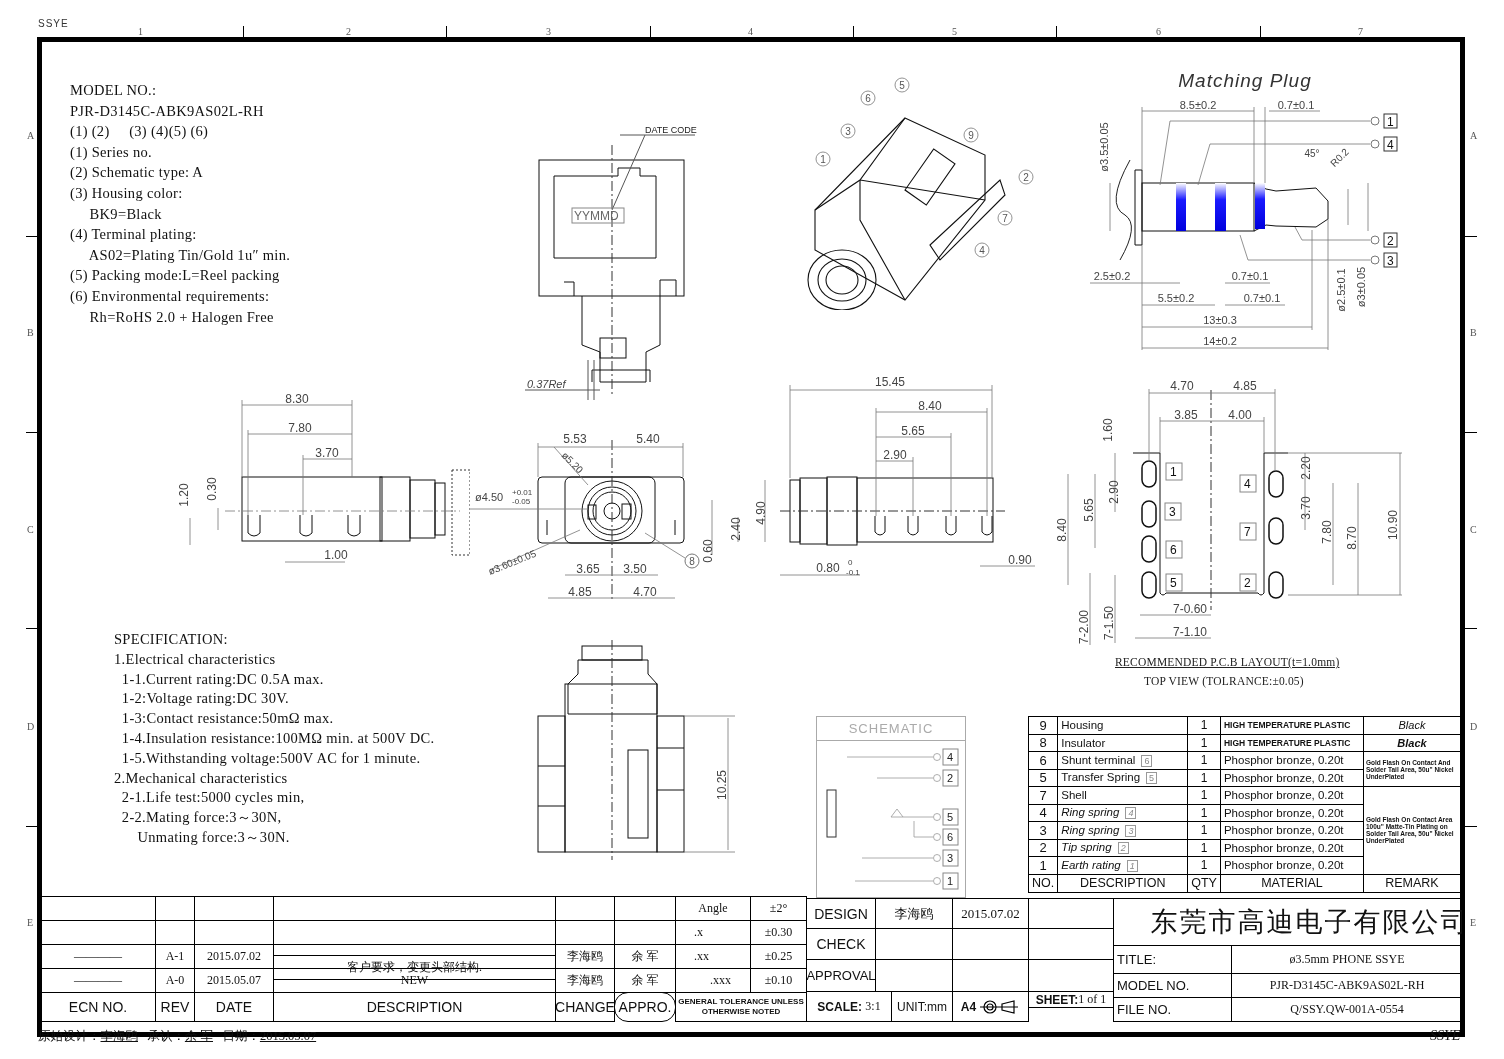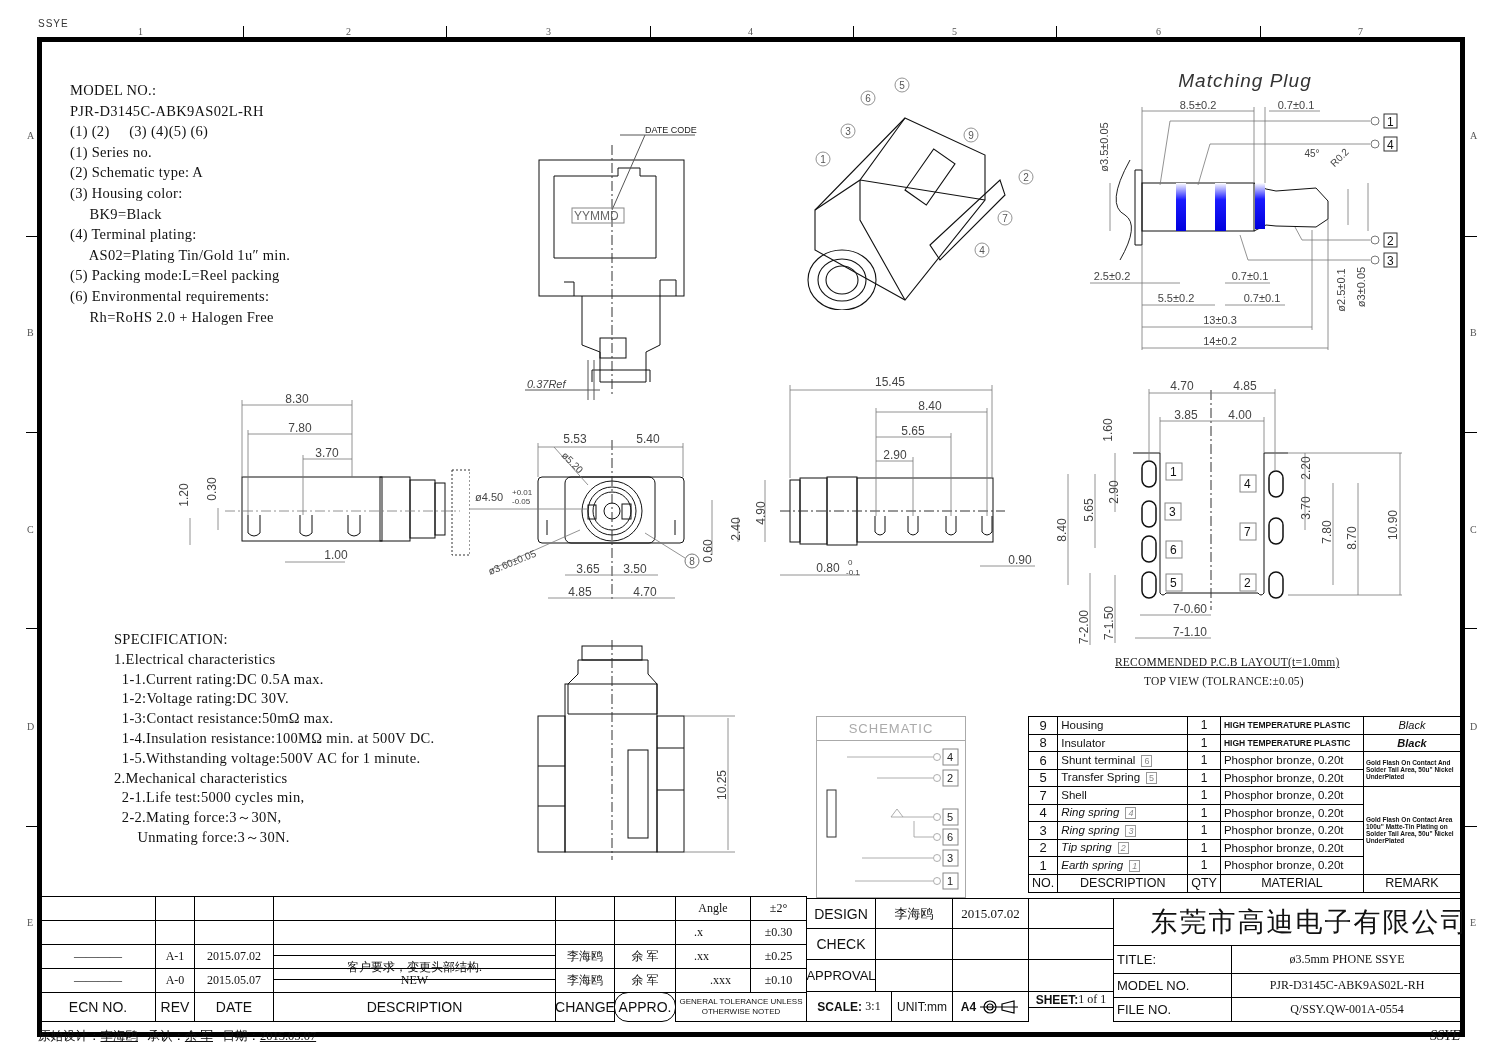--- a/index.html
+++ b/index.html
@@ -535,21 +535,21 @@
     <td class="mat">Phosphor bronze, 0.20t</td>
   </tr>
   <tr>
     <td class="no">2</td>
     <td class="desc ital"><span>Tip spring</span><span class="boxnum">2</span></td>
     <td class="qty">1</td>
     <td class="mat">Phosphor bronze, 0.20t</td>
   </tr>
   <tr>
     <td class="no">1</td>
-    <td class="desc ital"><span>Earth spring</span><span class="boxnum">1</span></td>
+    <td class="desc ital"><span>Earth rating</span><span class="boxnum">1</span></td>
     <td class="qty">1</td>
     <td class="mat">Phosphor bronze, 0.20t</td>
   </tr>
   <tr class="hdr">
     <td>NO.</td>
     <td>DESCRIPTION</td>
     <td>QTY</td>
     <td>MATERIAL</td>
     <td>REMARK</td>
   </tr>
@@ -597,21 +597,21 @@
 
 <div>
   <div class="cell serif" style="left:675px;top:896px;width:76px;height:25px;font-size:12px;">Angle</div>
   <div class="cell serif" style="left:750px;top:896px;width:57px;height:25px;font-size:12px;">±2°</div>
   <div class="cell serif" style="left:675px;top:920px;width:76px;height:25px;font-size:12px;justify-content:flex-start;padding-left:18px;">.x</div>
   <div class="cell serif" style="left:750px;top:920px;width:57px;height:25px;font-size:12px;">±0.30</div>
   <div class="cell serif" style="left:675px;top:944px;width:76px;height:25px;font-size:12px;justify-content:flex-start;padding-left:18px;">.xx</div>
   <div class="cell serif" style="left:750px;top:944px;width:57px;height:25px;font-size:12px;">±0.25</div>
   <div class="cell serif" style="left:675px;top:968px;width:76px;height:25px;font-size:12px;justify-content:flex-start;padding-left:34px;">.xxx</div>
   <div class="cell serif" style="left:750px;top:968px;width:57px;height:25px;font-size:12px;">±0.10</div>
-  <div class="cell sans" style="left:675px;top:992px;width:132px;height:30px;font-size:8px;font-weight:normal;white-space:normal;text-align:center;line-height:10px;">GENERAL TOLERANCE UNLESS OTHERWISE NOTED</div>
+  <div class="cell sans" style="left:675px;top:992px;width:132px;height:30px;font-size:8px;font-weight:bold;white-space:normal;text-align:center;line-height:10px;">GENERAL TOLERANCE UNLESS OTHERWISE NOTED</div>
 </div>
 
 <div>
   <div class="cell sans" style="left:806px;top:898px;width:70px;height:31px;font-size:14px;">DESIGN</div>
   <div class="cell serif" style="left:875px;top:898px;width:78px;height:31px;font-size:13px;">李海鸥</div>
   <div class="cell serif" style="left:952px;top:898px;width:77px;height:31px;font-size:13px;">2015.07.02</div>
   <div class="cell" style="left:1028px;top:898px;width:86px;height:31px;"></div>
 
   <div class="cell sans" style="left:806px;top:928px;width:70px;height:32px;font-size:14px;">CHECK</div>
   <div class="cell" style="left:875px;top:928px;width:78px;height:32px;"></div>

